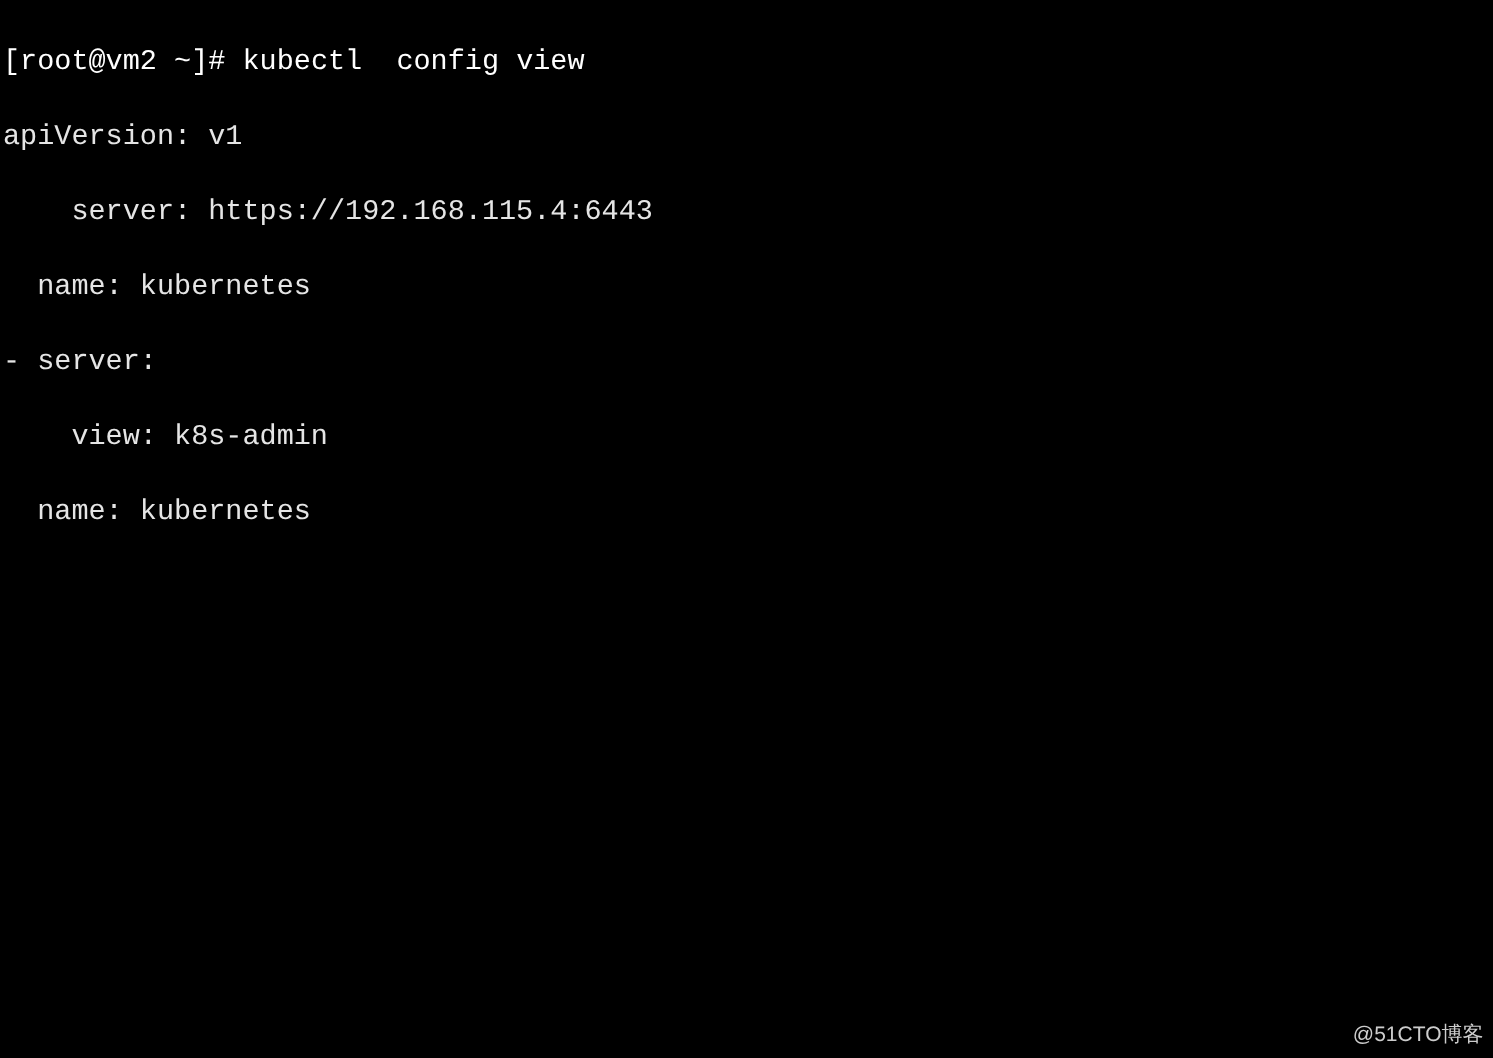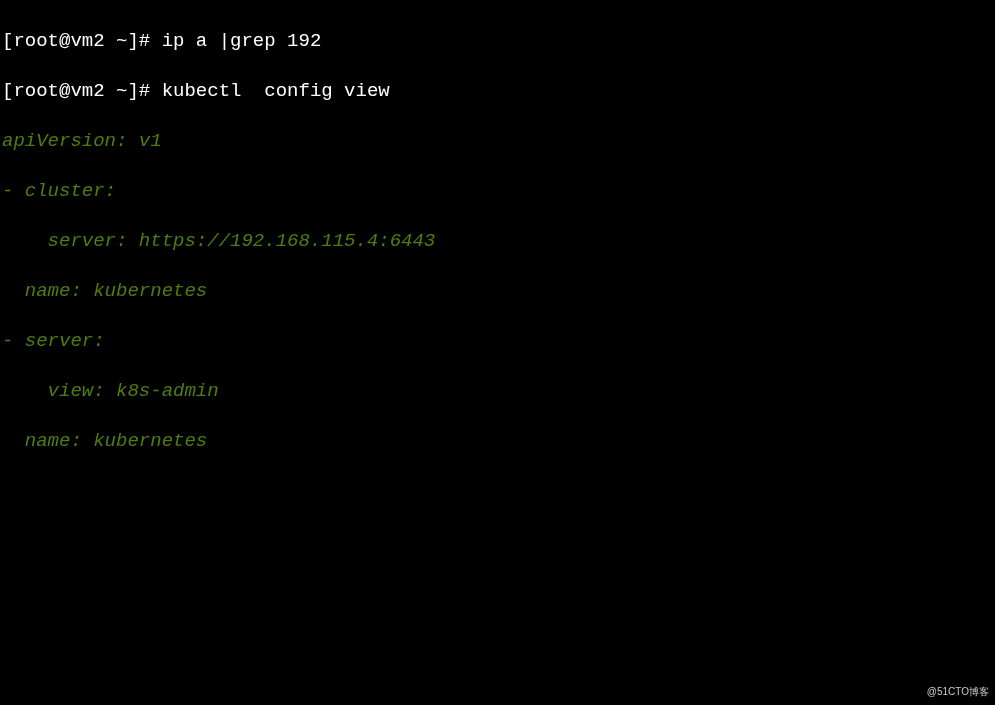--- a/index.html
+++ b/index.html
@@ -12,41 +12,39 @@
   }
   .terminal {
     font-family: "Courier New", Courier, monospace;
     font-size: 19px;
     line-height: 25px;
     white-space: pre;
     color: #00ff00;
     padding: 4px 2px 2px 2px;
     position: relative;
   }
-  .g  { color: #4d7c0f; font-style: italic; }
+  .g  { color: #e5e5e5; }
   .w  { color: #ffffff; }
   .hl { background: #ffffff; color: #000000; }
   .watermark {
     position: absolute;
     right: 6px;
     bottom: 6px;
     color: #cccccc;
     font-family: Arial, sans-serif;
-    font-size: 10px;
+    font-size: 14px;
     background: rgba(0,0,0,0.0);
   }
 </style>
 </head>
 <body>
 
 <div class="terminal">
-<div><span class="w">[</span><span class="w">root@vm2</span><span class="w"> ~</span><span class="w">]# </span><span class="w">ip a |grep 192</span></div>
 <div><span class="w">[</span><span class="w">root@vm2</span><span class="w"> ~</span><span class="w">]# </span><span class="w">kubectl  config view</span></div>
 <div class="g">apiVersion: v1</div>
-<div class="g">- cluster:</div>
 <div class="g">    server: https://192.168.115.4:6443</div>
 <div class="g">  name: kubernetes</div>
 <div class="g">- server:</div>
 <div class="g">    view: k8s-admin</div>
 <div class="g">  name: kubernetes</div>
 
 
 
 
 

